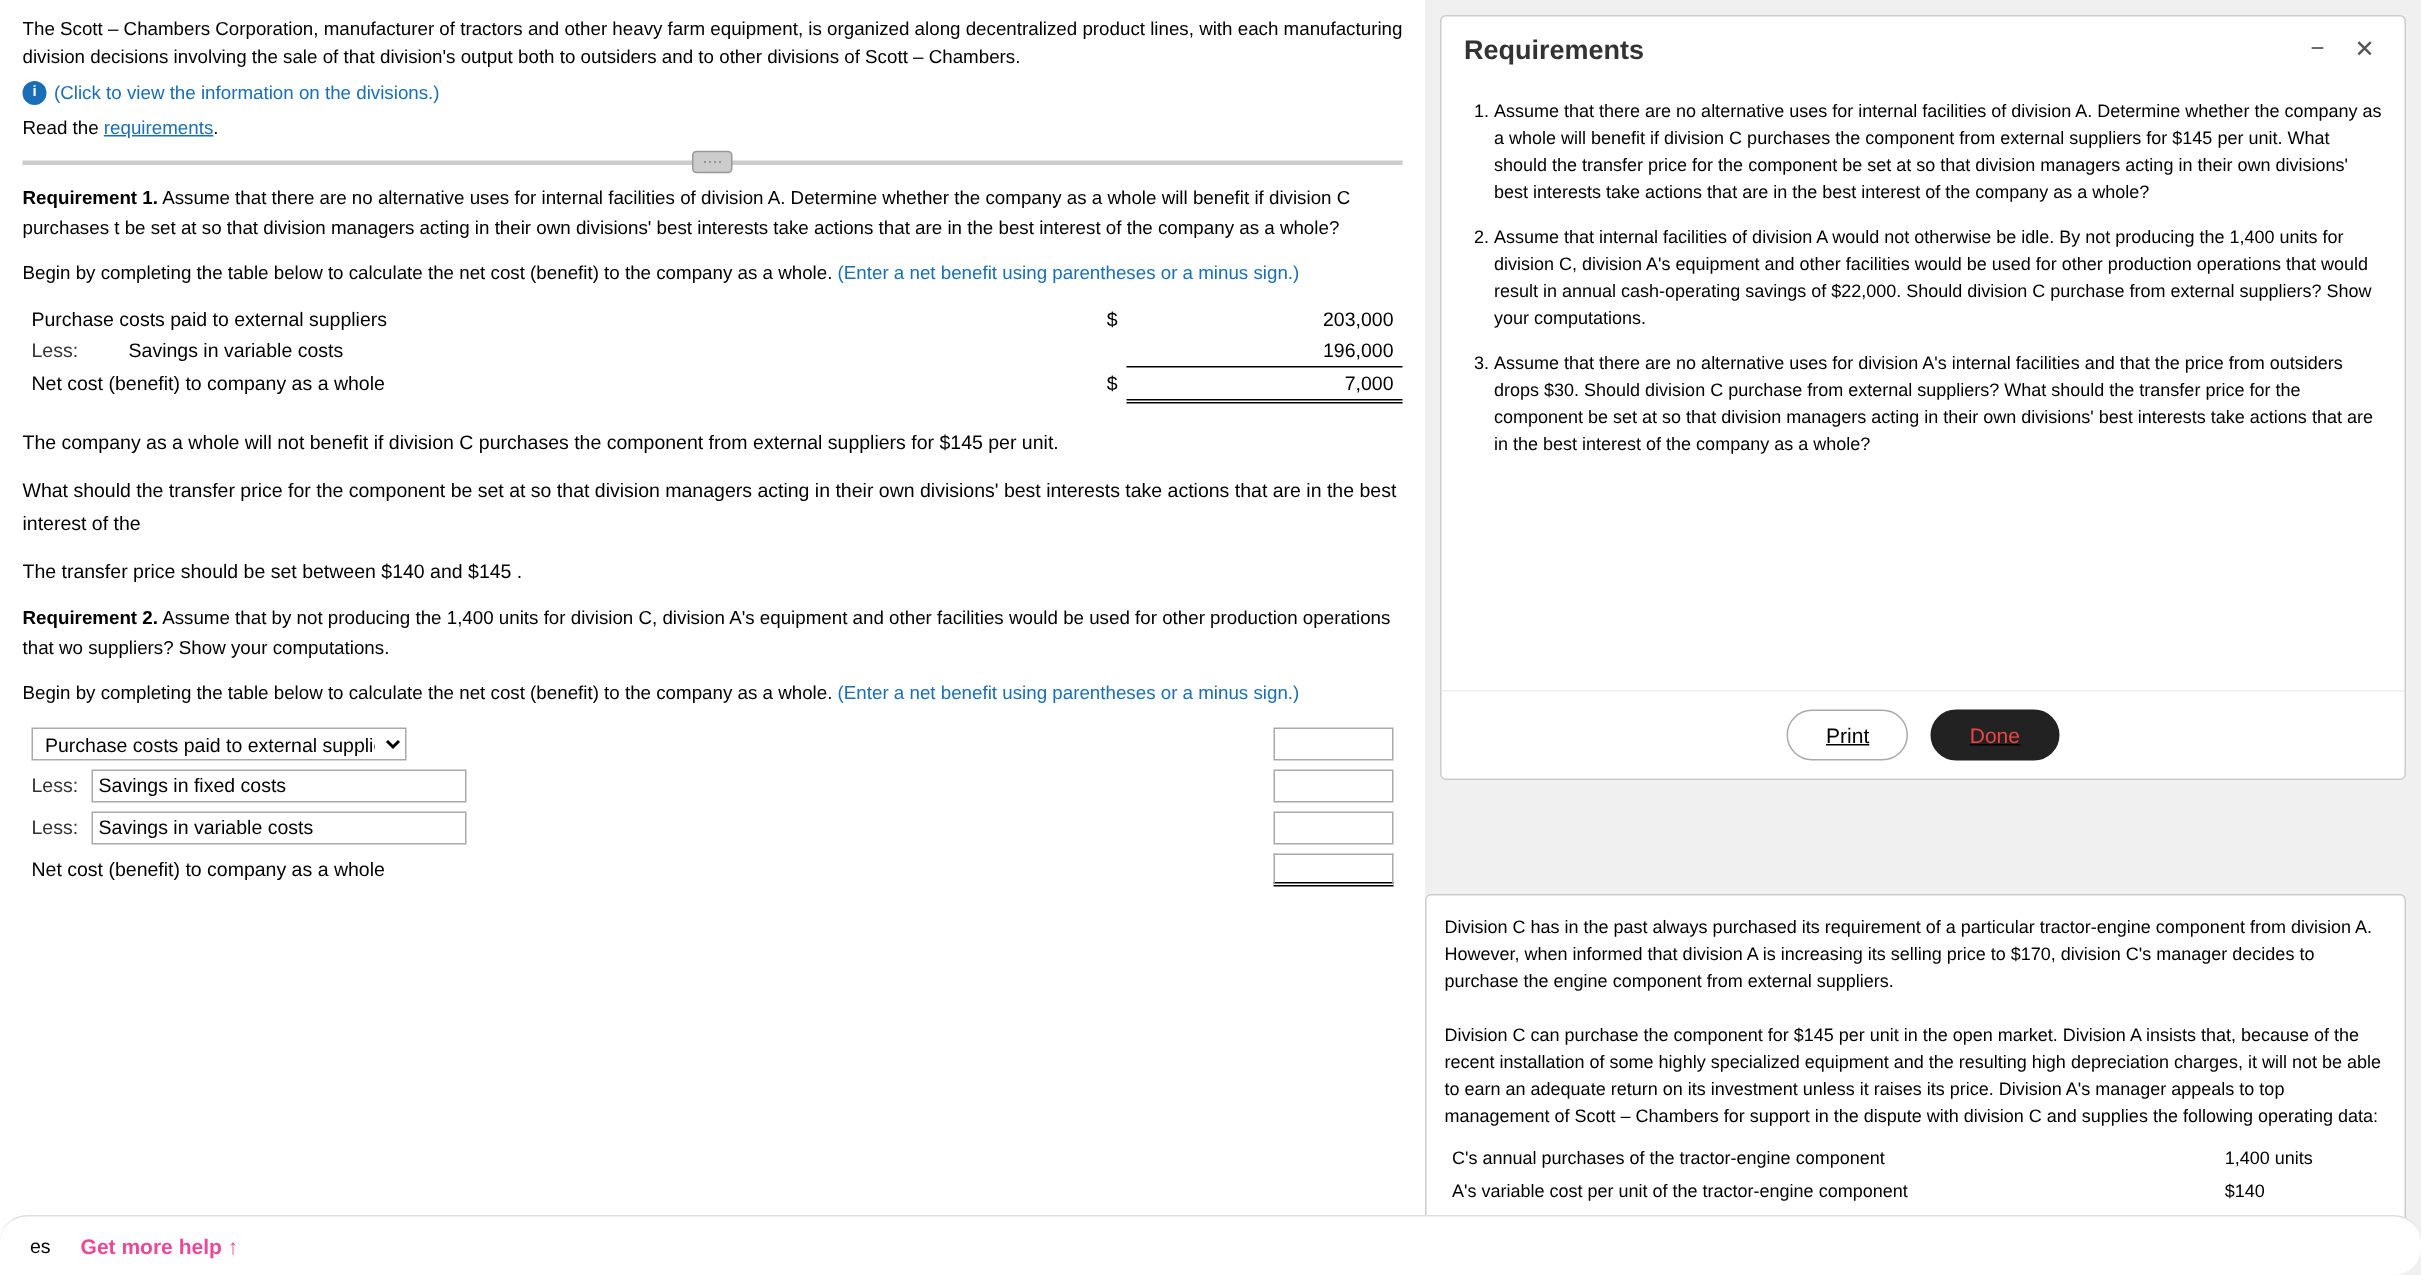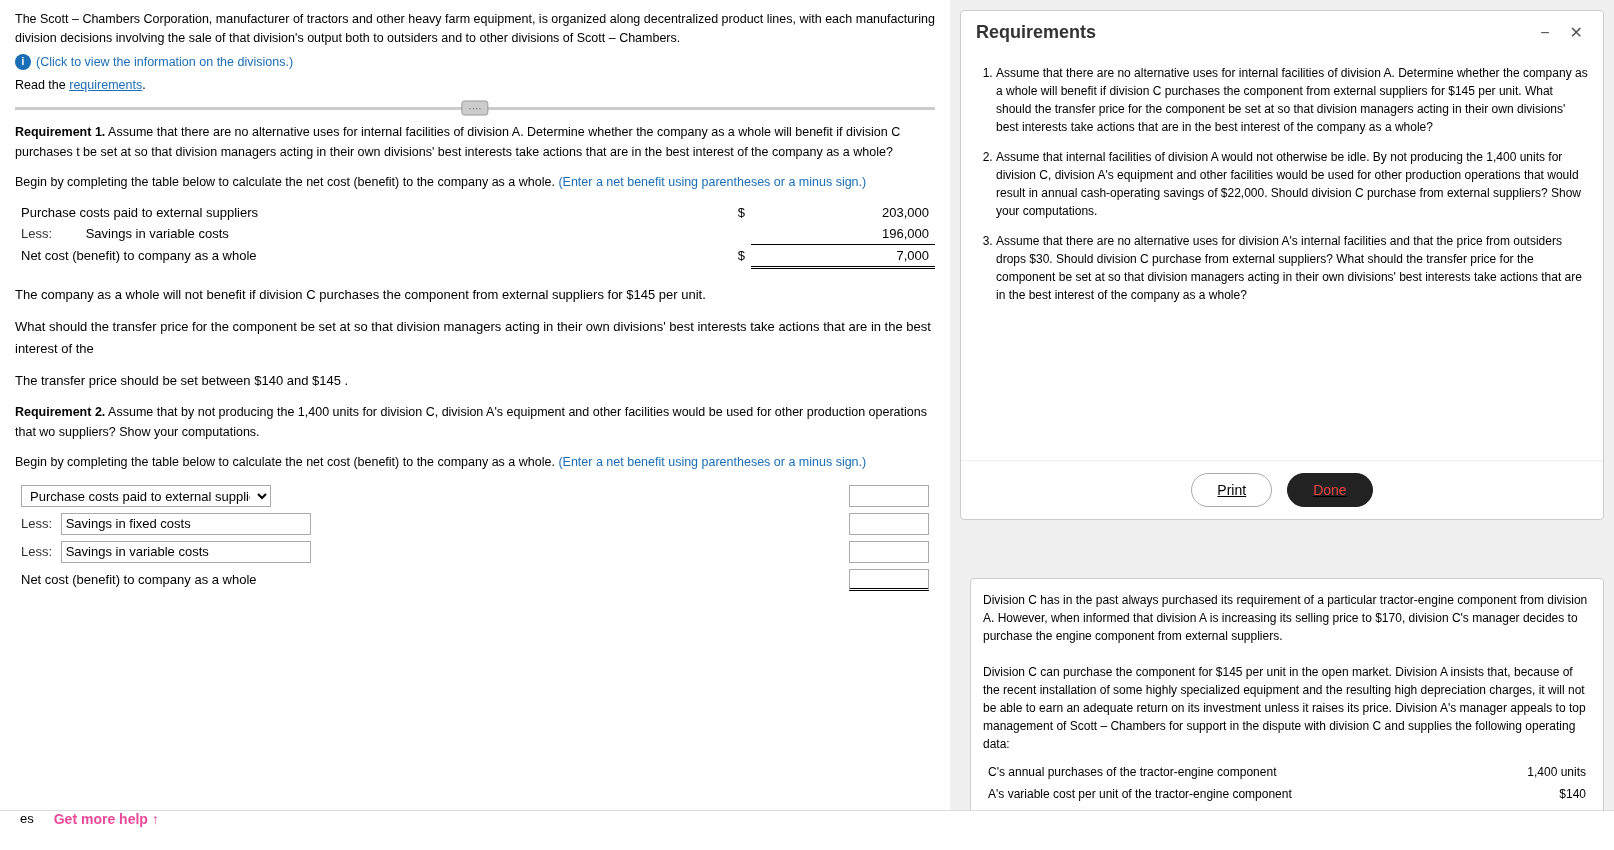--- a/index.html
+++ b/index.html
@@ -275,21 +275,21 @@
       padding: 8px 25px;
       font-size: 14px;
       cursor: pointer;
       color: #ef4444;
     }
 
     
     .info-panel {
       position: absolute;
       bottom: 10px;
-      left: 20px;
+      left: 0;
       right: 10px;
       background: white;
       border: 1px solid #ccc;
       border-radius: 4px;
       padding: 12px;
       font-size: 12px;
       line-height: 1.5;
     }
 
     .info-panel table {
@@ -297,36 +297,38 @@
       border-collapse: collapse;
       margin-top: 8px;
       font-size: 12px;
     }
 
     .info-panel table td {
       padding: 2px 5px;
     }
 
     .info-panel table td:last-child {
-      text-align: right;
+      text-align: left;
     }
 
     
     .bottom-bar {
       position: fixed;
       bottom: 0;
       left: 0;
       right: 0;
       height: 40px;
       background: #fff;
       border-top: 1px solid #ddd;
       display: flex;
+      align-items: center;
       padding: 0 20px;
       font-size: 14px;
       gap: 20px;
+      border-radius: 18px;
     }
 
     .help-link {
       color: #ec4899;
       font-weight: bold;
       text-decoration: none;
       cursor: pointer;
     }
 
     .help-link::after {

